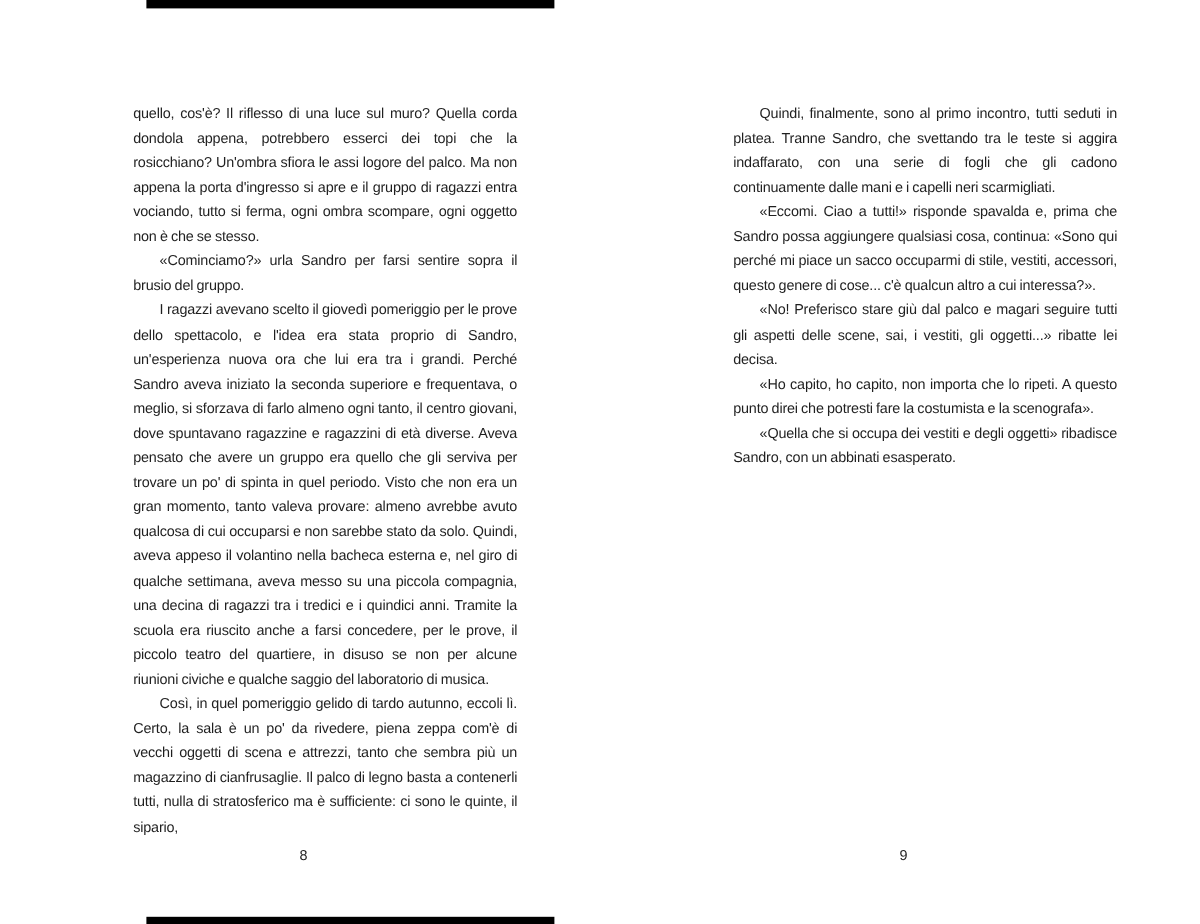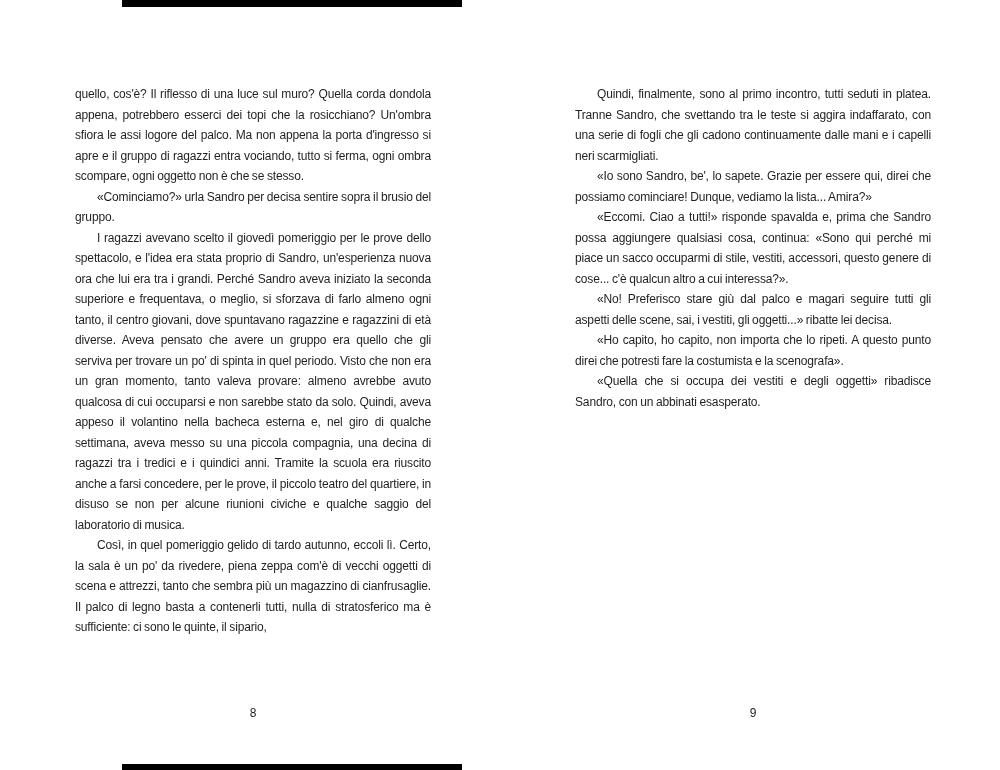--- a/index.html
+++ b/index.html
@@ -35,21 +35,21 @@
     left: 0;
     right: 0;
     text-align: justify;
     font-size: 12px;
     line-height: 20.5px;
     letter-spacing: -0.15px;
     word-spacing: -0.5px;
     hyphens: auto;
     -webkit-hyphens: auto;
   }
-  .text-block p { text-indent: 22px; }
+  .text-block p { text-indent: 22px; margin-left: 36px; }
   .text-block p.cont { text-indent: 0; }
   .page-number {
     position: absolute;
     bottom: 50px;
     left: 0;
     right: 0;
     text-align: center;
     font-size: 12px;
     letter-spacing: 0;
   }
@@ -57,31 +57,30 @@
 </head>
 <body>
 
 <div>
 
   <div class="scan-edge top"></div>
 
   <div class="page left">
     <div class="text-block">
       <p class="cont">quello, cos'è? Il riflesso di una luce sul muro? Quella corda dondola appena, potrebbero esserci dei topi che la rosicchiano? Un'ombra sfiora le assi logore del palco. Ma non appena la porta d'ingresso si apre e il gruppo di ragazzi entra vociando, tutto si ferma, ogni ombra scompare, ogni oggetto non è che se stesso.</p>
-      <p>«Cominciamo?» urla Sandro per decisa sentire sopra il brusio del gruppo.</p>
+      <p>«Cominciamo?» urla Sandro per farsi sentire sopra il brusio del gruppo.</p>
       <p>I ragazzi avevano scelto il giovedì pomeriggio per le prove dello spettacolo, e l'idea era stata proprio di Sandro, un'esperienza nuova ora che lui era tra i grandi. Perché Sandro aveva iniziato la seconda superiore e frequentava, o meglio, si sforzava di farlo almeno ogni tanto, il centro giovani, dove spuntavano ragazzine e ragazzini di età diverse. Aveva pensato che avere un gruppo era quello che gli serviva per trovare un po' di spinta in quel periodo. Visto che non era un gran momento, tanto valeva provare: almeno avrebbe avuto qualcosa di cui occuparsi e non sarebbe stato da solo. Quindi, aveva appeso il volantino nella bacheca esterna e, nel giro di qualche settimana, aveva messo su una piccola compagnia, una decina di ragazzi tra i tredici e i quindici anni. Tramite la scuola era riuscito anche a farsi concedere, per le prove, il piccolo teatro del quartiere, in disuso se non per alcune riunioni civiche e qualche saggio del laboratorio di musica.</p>
       <p>Così, in quel pomeriggio gelido di tardo autunno, eccoli lì. Certo, la sala è un po' da rivedere, piena zeppa com'è di vecchi oggetti di scena e attrezzi, tanto che sembra più un magazzino di cianfrusaglie. Il palco di legno basta a contenerli tutti, nulla di stratosferico ma è sufficiente: ci sono le quinte, il sipario,</p>
     </div>
     <div class="page-number">8</div>
   </div>
 
   <div class="page right">
     <div class="text-block">
       <p>Quindi, finalmente, sono al primo incontro, tutti seduti in platea. Tranne Sandro, che svettando tra le teste si aggira indaffarato, con una serie di fogli che gli cadono continuamente dalle mani e i capelli neri scarmigliati.</p>
-      <p>«Io sono Sandro, be', lo sapete. Grazie per essere qui, direi che possiamo cominciare! Dunque, vediamo la lista... Amira?»</p>
       <p>«Eccomi. Ciao a tutti!» risponde spavalda e, prima che Sandro possa aggiungere qualsiasi cosa, continua: «Sono qui perché mi piace un sacco occuparmi di stile, vestiti, accessori, questo genere di cose... c'è qualcun altro a cui interessa?».</p>
       <p>«No! Preferisco stare giù dal palco e magari seguire tutti gli aspetti delle scene, sai, i vestiti, gli oggetti...» ribatte lei decisa.</p>
       <p>«Ho capito, ho capito, non importa che lo ripeti. A questo punto direi che potresti fare la costumista e la scenografa».</p>
       <p>«Quella che si occupa dei vestiti e degli oggetti» ribadisce Sandro, con un abbinati esasperato.</p>
     </div>
     <div class="page-number">9</div>
   </div>
 
   <div class="scan-edge bottom"></div>
 

